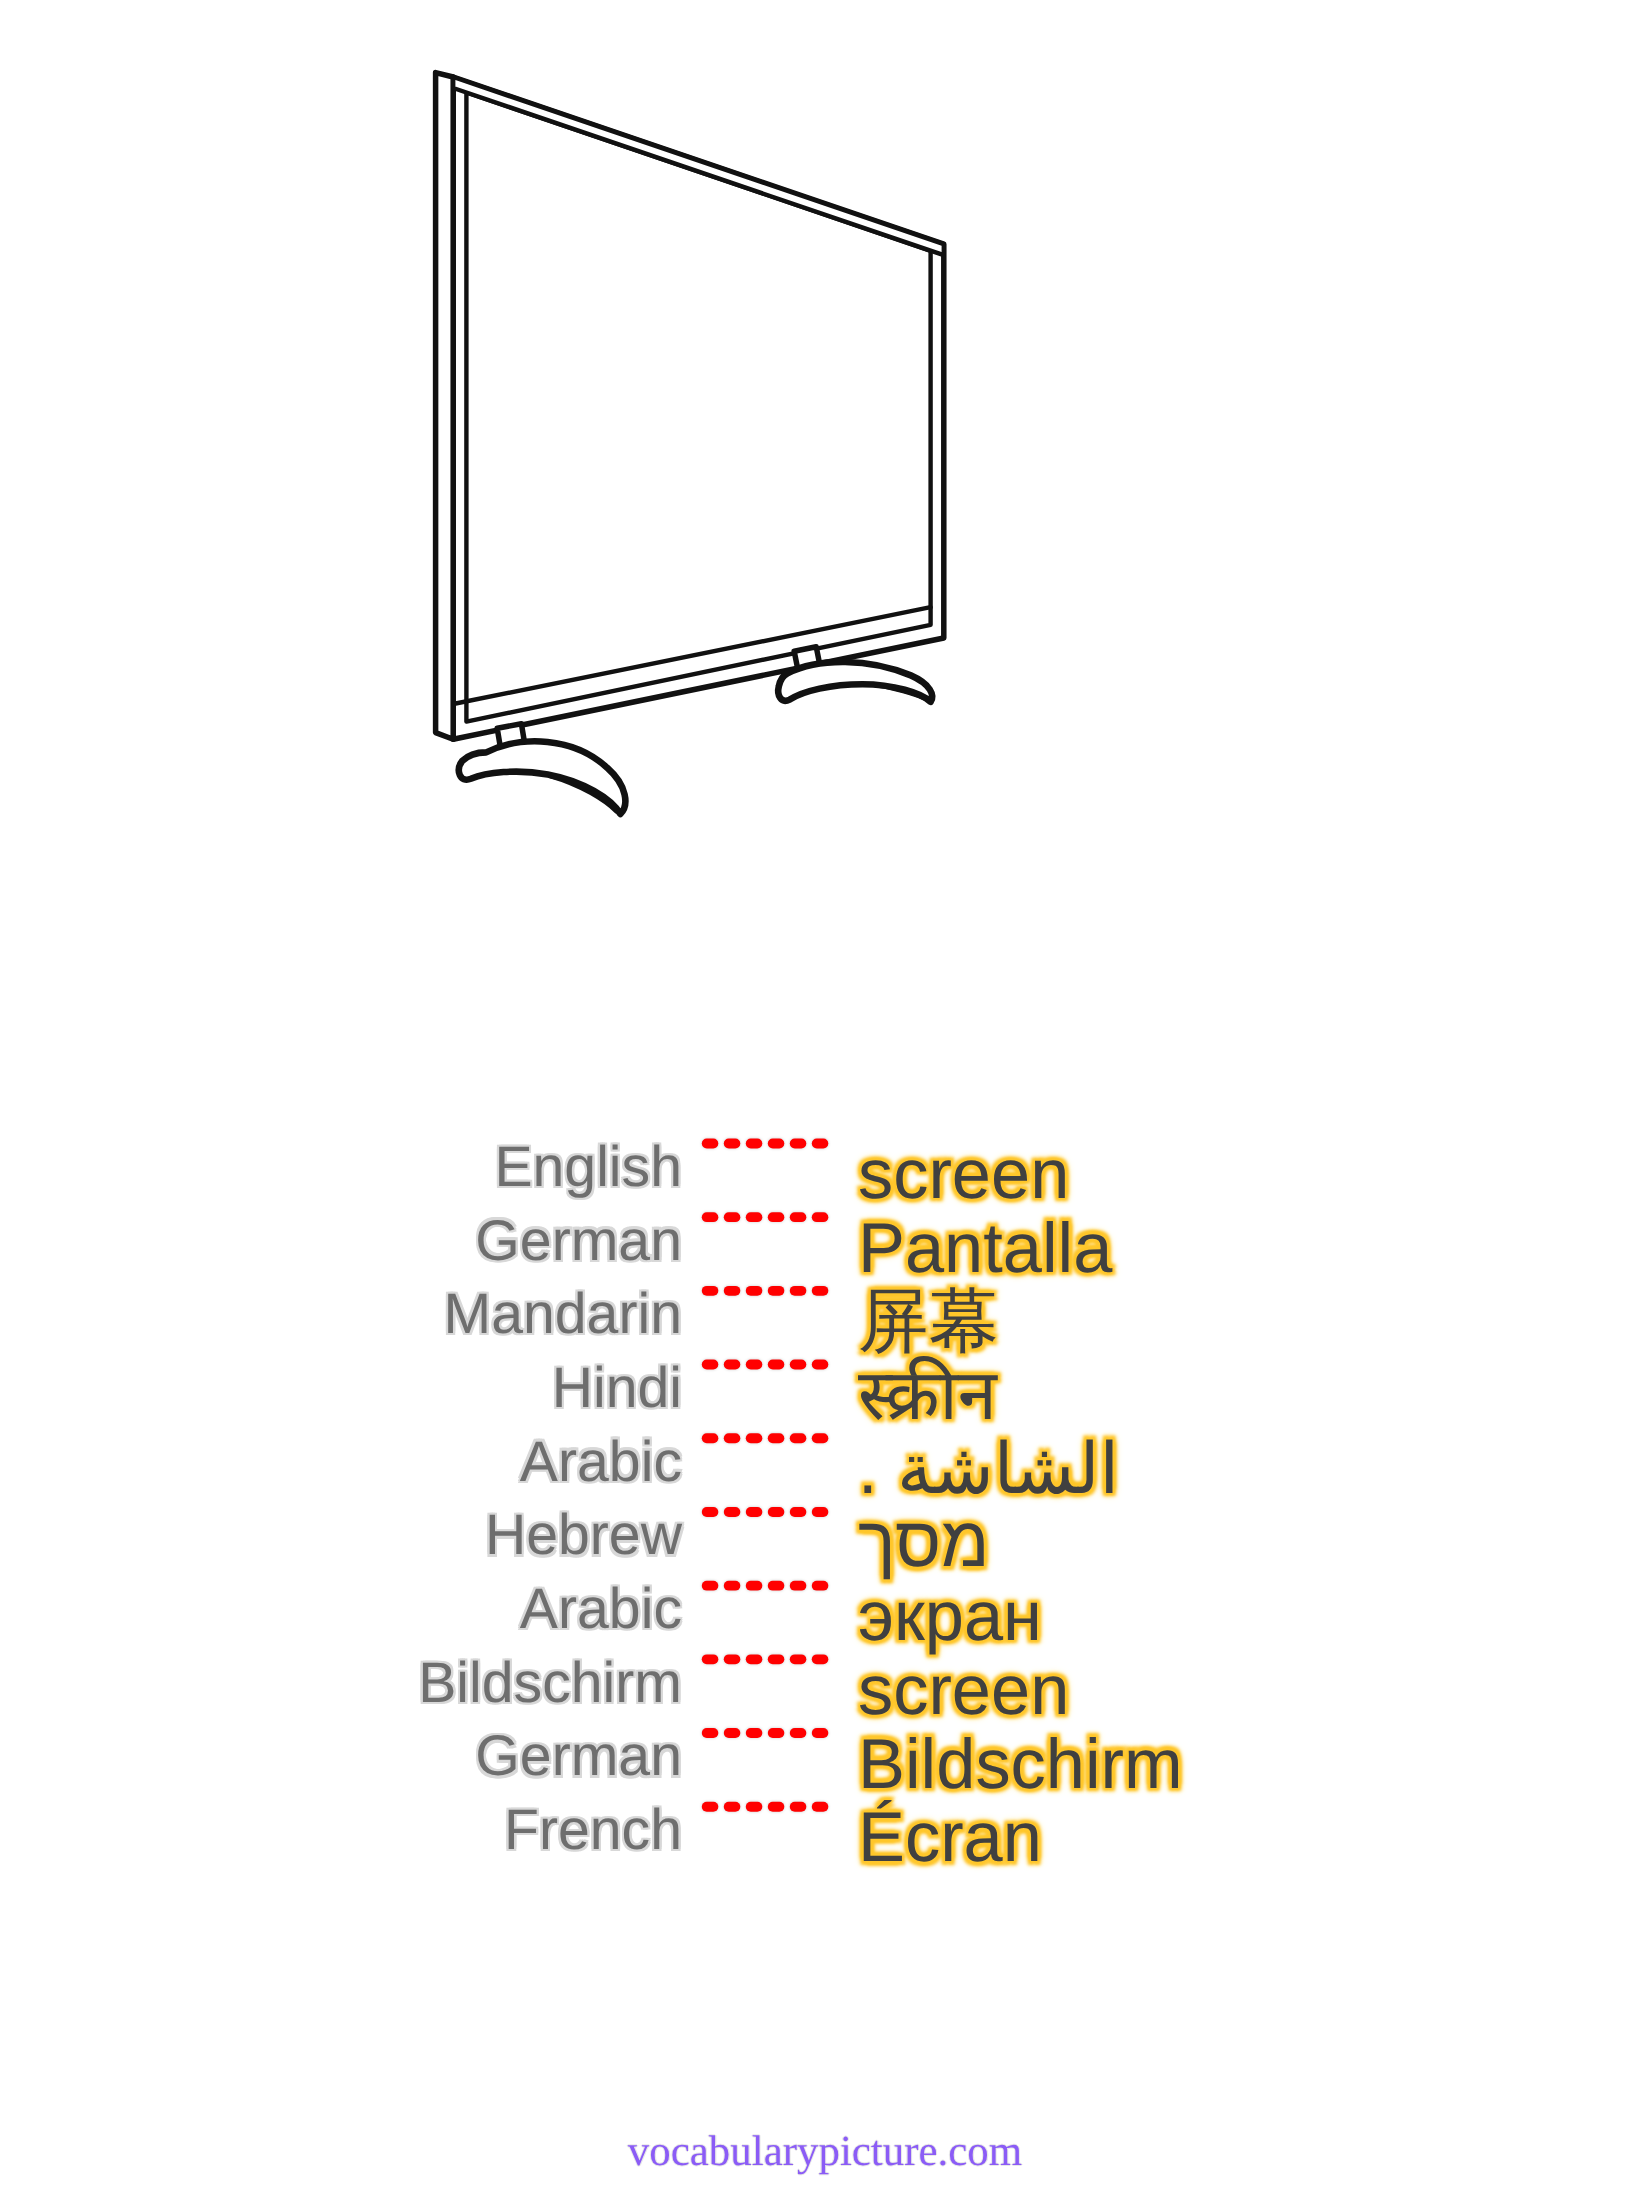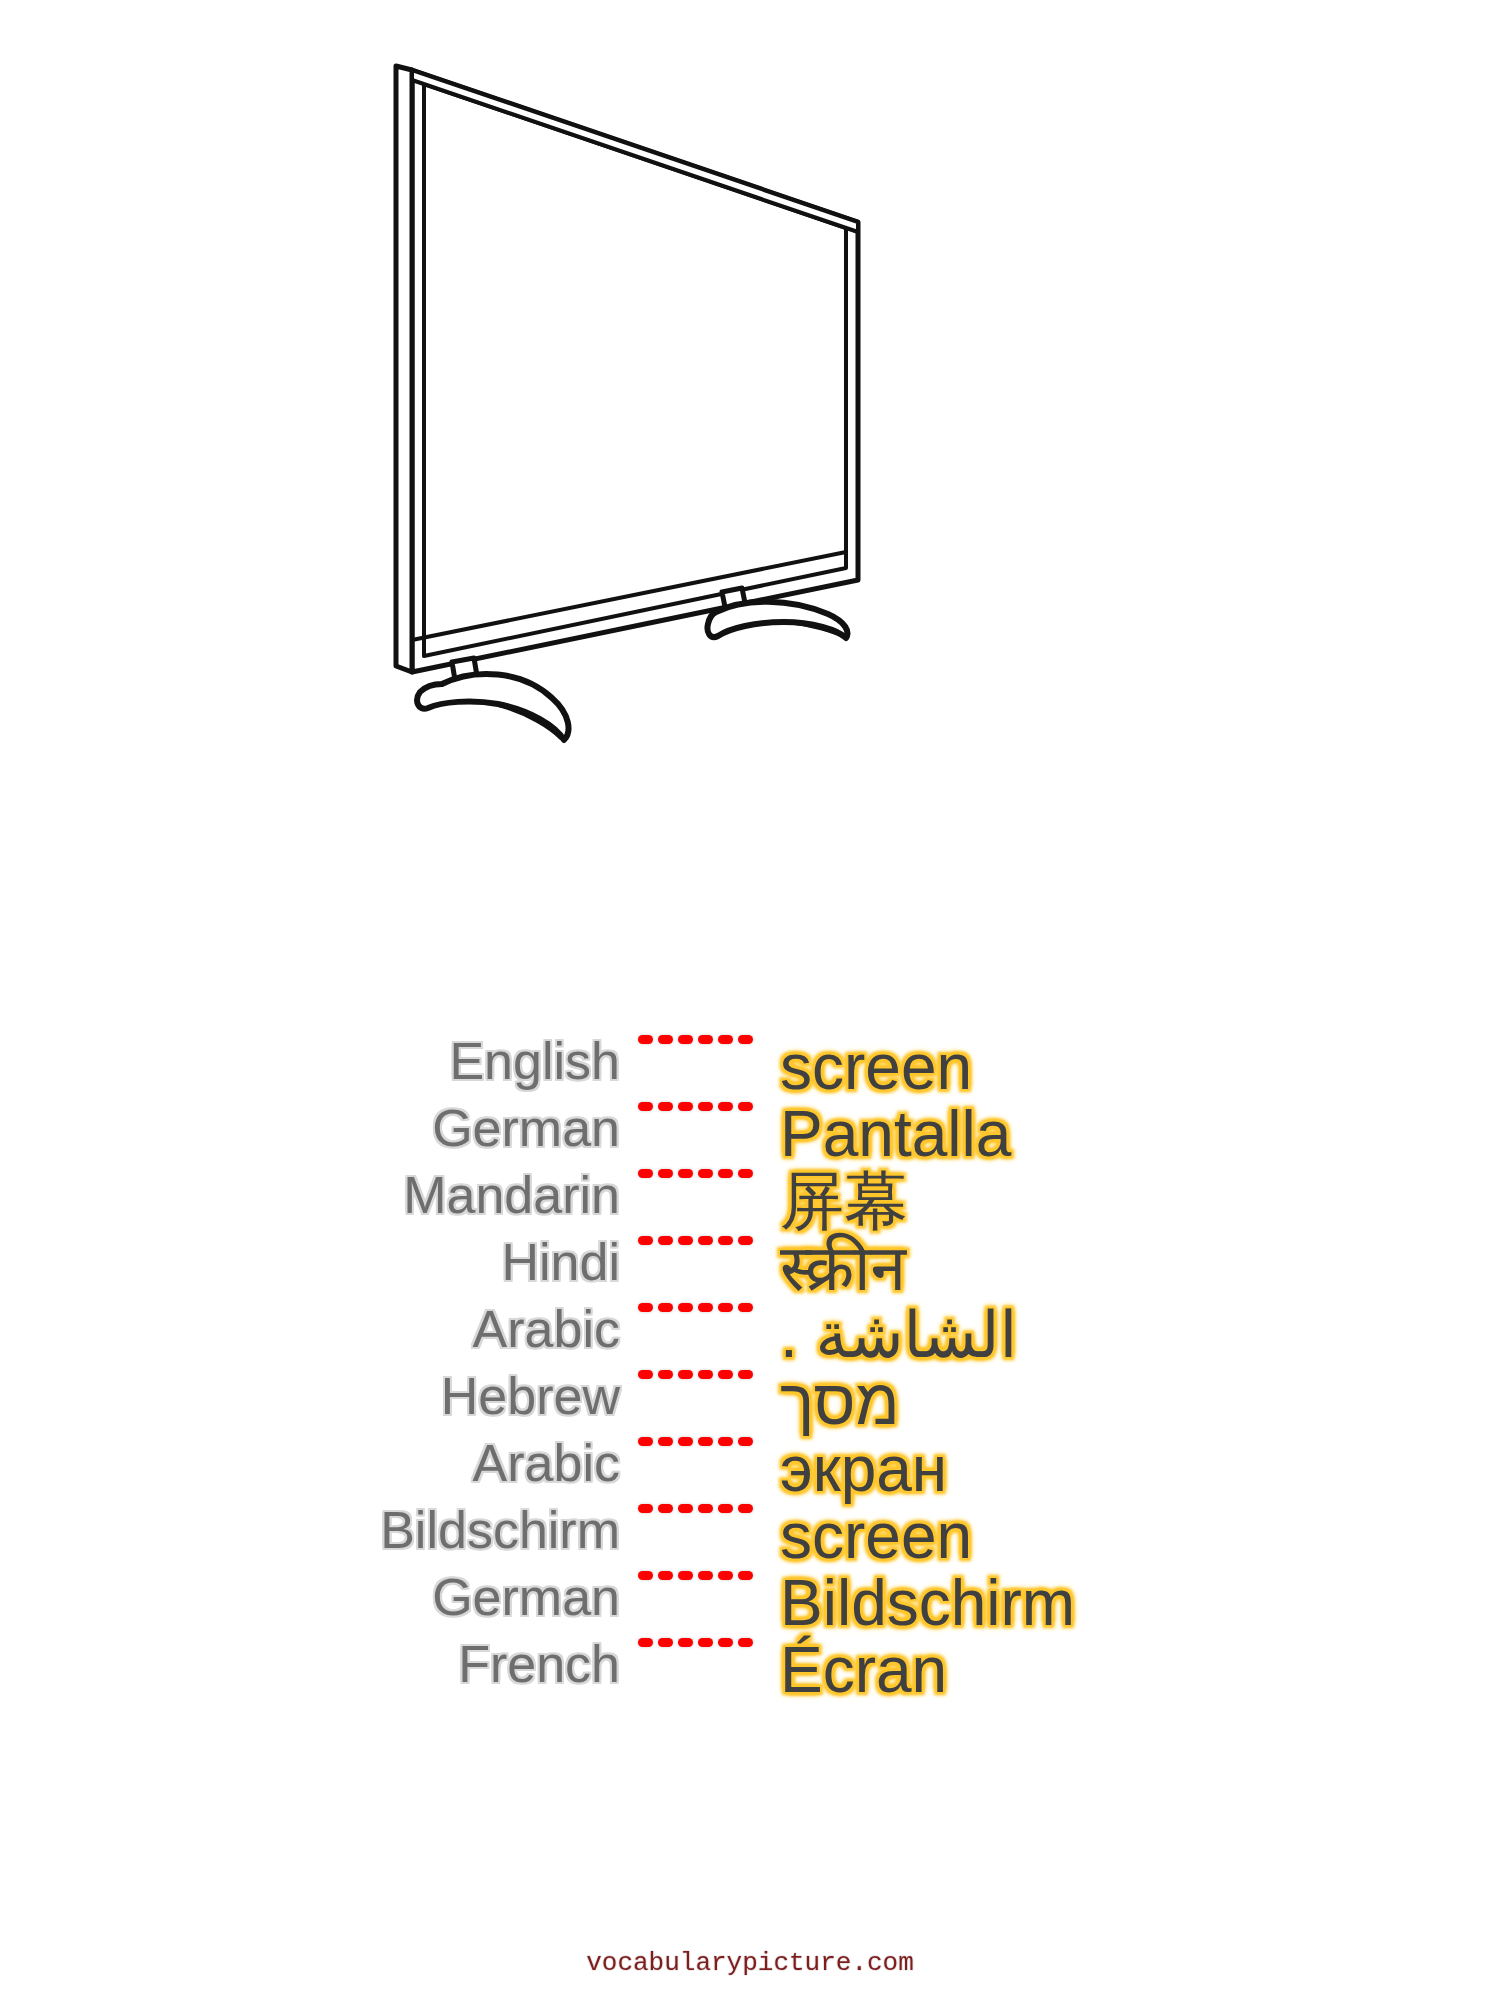--- a/index.html
+++ b/index.html
@@ -110,23 +110,23 @@
 
   
   #footer {
     position: absolute;
     left: 0;
     bottom: 22px;
     width: 1500px;
     text-align: center;
   }
   #footer-text {
-    font-family: Liberation Mono, monospace;
-    font-size: 26px;
-    color: #7f1d1d;
+    font-family: Liberation Serif, serif;
+    font-size: 39px;
+    color: #8b5cf6;
     letter-spacing: 0px;
     text-shadow:
        1px  0px 0 #e8e8e8,
       -1px  0px 0 #e8e8e8,
        0px  1px 0 #e8e8e8,
        0px -1px 0 #e8e8e8;
   }
 </style>
 </head>
 <body>

